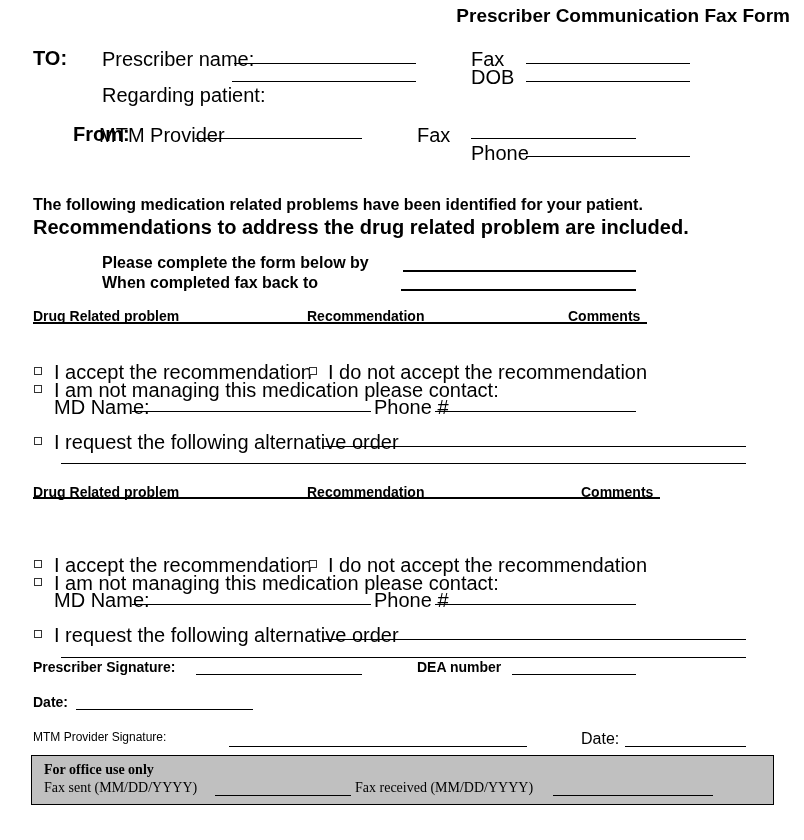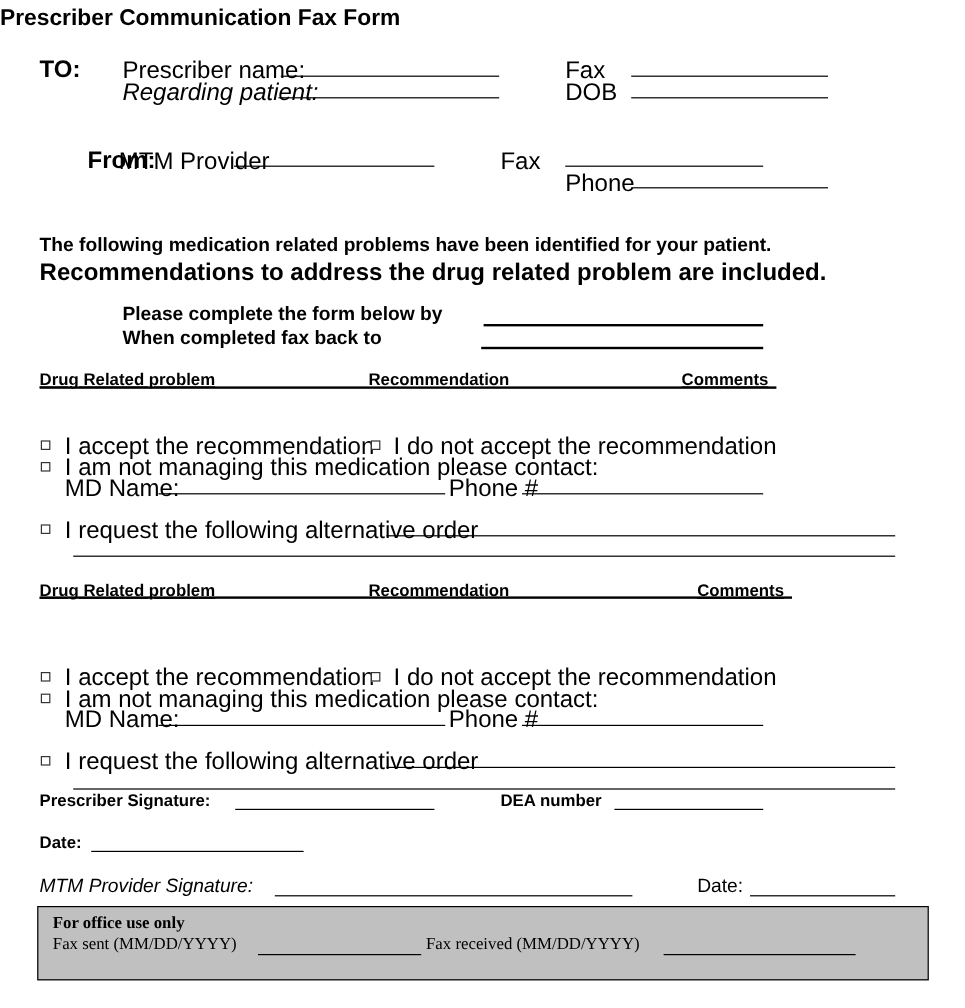--- a/index.html
+++ b/index.html
@@ -3,36 +3,36 @@
 <meta charset="utf-8">
 <style>
   html, body { margin: 0; padding: 0; background: #ffffff; }
   body { width: 804px; height: 840px; position: relative; overflow: hidden;
          font-family: "Liberation Sans", sans-serif; color: #000; }
   .abs { position: absolute; white-space: nowrap; }
   .t15 { font-size: 20px; }
   .b { font-weight: bold; }
   .line { position: absolute; height: 0; border-top: 1px solid #000; }
   .line2 { position: absolute; height: 0; border-top: 2px solid #000; }
-  .title { font-size: 19px; font-weight: bold; left: 0; width: 790px; text-align: left; top: 5px; }
+  .title { font-size: 19px; font-weight: bold; left: 0; width: 790px; text-align: right; top: 5px; }
   .cb { position: absolute; width: 6px; height: 6px; border: 1px solid #333; background: #fff; }
-  .office { position: absolute; left: 31px; top: 755px; width: 743px; height: 62px;
+  .office { position: absolute; left: 31px; top: 755px; width: 743px; height: 50px;
             background: #c0c0c0; border: 1px solid #000; box-sizing: border-box;
             font-family: "Liberation Serif", serif; }
   .office .abs { font-family: "Liberation Serif", serif; font-size: 14px; }
 </style>
 </head>
 <body>
 
 <div class="abs title">Prescriber Communication Fax Form</div>
 
 <div class="abs t15 b" style="left:33px;top:47px;">TO:</div>
 <div class="abs t15" style="left:102px;top:48px;">Prescriber name:</div>
 <div class="line" style="left:234px;top:63px;width:182px;"></div>
-<div class="abs t15" style="left:102px;top:66px;font-style:italic;">Regarding patient:</div>
+<div class="abs t15" style="left:102px;top:84px;">Regarding patient:</div>
 <div class="line" style="left:232px;top:81px;width:184px;"></div>
 <div class="abs t15" style="left:471px;top:48px;">Fax</div>
 <div class="line" style="left:526px;top:63px;width:164px;"></div>
 <div class="abs t15" style="left:471px;top:66px;">DOB</div>
 <div class="line" style="left:526px;top:81px;width:164px;"></div>
 
 <div class="abs t15 b" style="left:33px;top:123px;margin-left:40px;">From:</div>
 <div class="abs t15" style="left:99px;top:124px;">MTM Provider</div>
 <div class="line" style="left:195px;top:138px;width:167px;"></div>
 <div class="abs t15" style="left:417px;top:124px;">Fax</div>
@@ -99,21 +99,21 @@
 </div>
 
 <div class="abs t15 b" style="left:33px;top:659px;font-size:14px;">Prescriber Signature:</div>
 <div class="line" style="left:196px;top:674px;width:166px;"></div>
 <div class="abs t15 b" style="left:417px;top:659px;font-size:14px;">DEA number</div>
 <div class="line" style="left:512px;top:674px;width:124px;"></div>
 
 <div class="abs t15 b" style="left:33px;top:694px;font-size:14px;">Date:</div>
 <div class="line" style="left:76px;top:709px;width:177px;"></div>
 
-<div class="abs" style="left:33px;top:730px;font-size:16px;font-style:italic;">MTM Provider Signature:</div>
+<div class="abs" style="left:33px;top:730px;font-size:12px;">MTM Provider Signature:</div>
 <div class="line" style="left:229px;top:746px;width:298px;"></div>
 <div class="abs" style="left:581px;top:730px;font-size:16px;">Date:</div>
 <div class="line" style="left:625px;top:746px;width:121px;"></div>
 
 <div class="office">
   <div class="abs b" style="left:12px;top:6px;">For office use only</div>
   <div class="abs" style="left:12px;top:24px;">Fax sent (MM/DD/YYYY)</div>
   <div class="line" style="left:183px;top:39px;width:136px;"></div>
   <div class="abs" style="left:323px;top:24px;text-align:right;">Fax received (MM/DD/YYYY)</div>
   <div class="line" style="left:521px;top:39px;width:160px;"></div>

